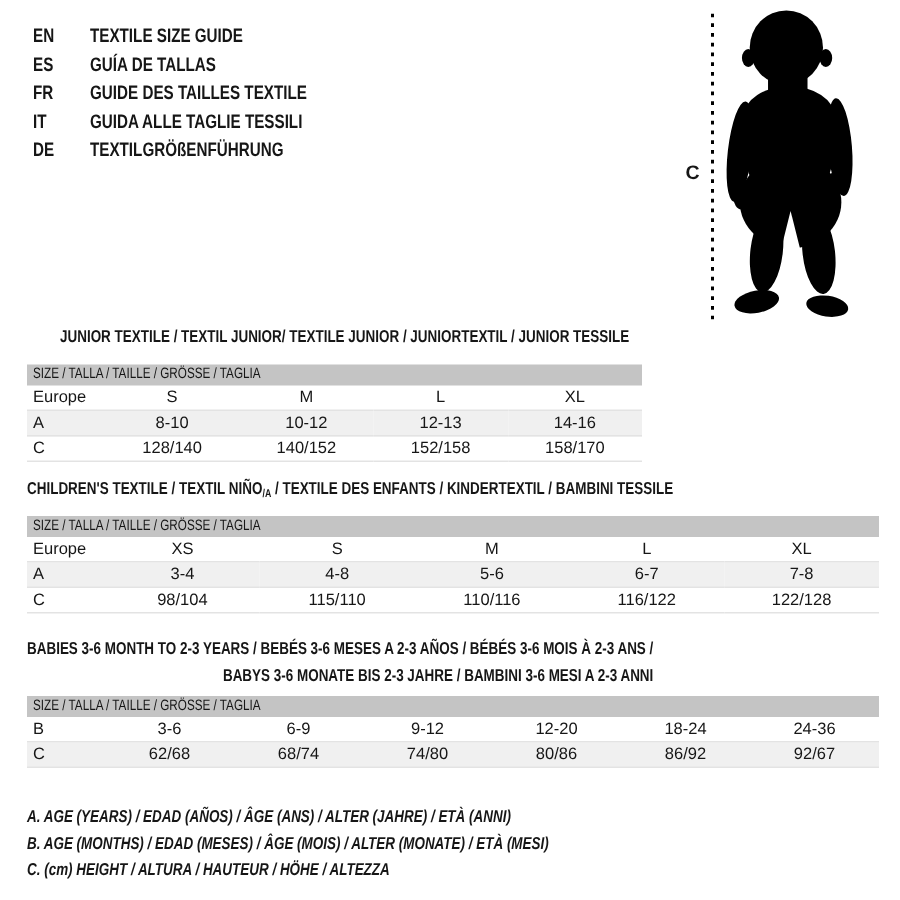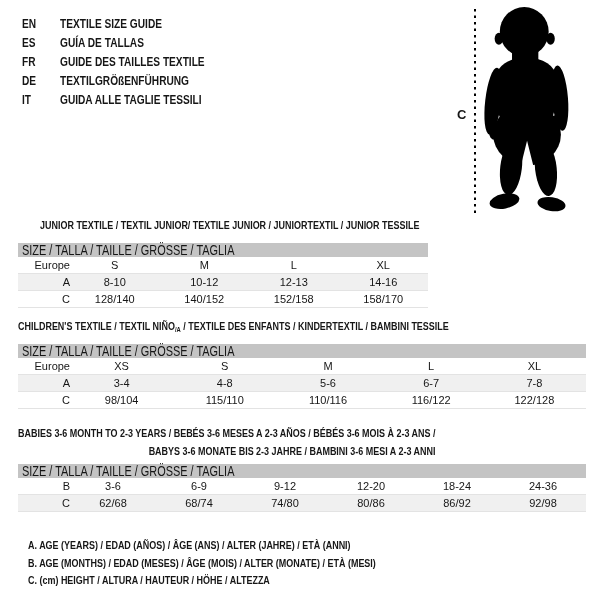--- a/index.html
+++ b/index.html
@@ -19,29 +19,29 @@
   .measure-line { position:absolute; left:473px; top:9px; }
   .measure-label { position:absolute; left:457px; top:107px; font-weight:bold; font-size:13px; }
   .silhouette { position:absolute; left:481px; top:6px; }
 
   
   .tbl-title { position:absolute; font-weight:bold; font-size:11.5px; line-height:14px; }
   .tbl-title.two-line { line-height:17.5px; }
   .sub { font-size:7.5px; vertical-align:-2px; }
   table.size-table { position:absolute; border-collapse:collapse; table-layout:fixed; font-size:11px; }
   table.size-table th.band {
-    background:#c4c4c4; height:14px; font-weight:normal; font-size:14px;
+    background:#c4c4c4; height:14px; font-weight:normal; font-size:10px;
     text-align:left; padding:0 0 0 4px; line-height:14px;
   }
   table.size-table td { height:16px; text-align:center; border-bottom:1px solid #e3e3e3; line-height:16px; }
-  table.size-table td.row-label { text-align:right; padding-left:4px; }
+  table.size-table td.row-label { text-align:left; padding-left:4px; }
   table.size-table tr.shaded { background:#f0f0f0; }
 
   
-  .notes { position:absolute; left:28px; top:537px; }
+  .notes { position:absolute; left:18px; top:537px;font-style:italic; }
   .note-line { height:17.5px; font-weight:bold; font-size:11.5px; line-height:17.5px; }
 </style>
 </head>
 <body>
 
 <div class="page">
 
   <div class="lang-list">
     <div class="lang-row">
       <div class="lang-code"><span class="cond">EN</span></div>
@@ -49,26 +49,26 @@
     </div>
     <div class="lang-row">
       <div class="lang-code"><span class="cond">ES</span></div>
       <div><span class="cond">GUÍA DE TALLAS</span></div>
     </div>
     <div class="lang-row">
       <div class="lang-code"><span class="cond">FR</span></div>
       <div><span class="cond">GUIDE DES TAILLES TEXTILE</span></div>
     </div>
     <div class="lang-row">
+      <div class="lang-code"><span class="cond">IT</span></div>
+      <div><span class="cond">GUIDA ALLE TAGLIE TESSILI</span></div>
+    </div>
+    <div class="lang-row">
       <div class="lang-code"><span class="cond">DE</span></div>
       <div><span class="cond">TEXTILGRÖßENFÜHRUNG</span></div>
-    </div>
-    <div class="lang-row">
-      <div class="lang-code"><span class="cond">IT</span></div>
-      <div><span class="cond">GUIDA ALLE TAGLIE TESSILI</span></div>
     </div>
   </div>
 
   <svg class="measure-line" width="4" height="204">
     <line x1="2" y1="0" x2="2" y2="204" stroke="#000" stroke-width="2" stroke-dasharray="2.5 4"></line>
   </svg>
   <div class="measure-label">C</div>
 
   <svg class="silhouette" width="94" height="208" viewBox="0 0 100 210" preserveAspectRatio="none">
     <g fill="#000000">
@@ -211,21 +211,21 @@
           <td>18-24</td>
           <td>24-36</td>
         </tr>
         <tr class="shaded">
           <td class="row-label">C</td>
           <td>62/68</td>
           <td>68/74</td>
           <td>74/80</td>
           <td>80/86</td>
           <td>86/92</td>
-          <td>92/98</td>
+          <td>92/67</td>
         </tr>
       </tbody>
   </table>
 
   <div class="notes">
     <div class="note-line"><span class="cond">A. AGE (YEARS) / EDAD (AÑOS) / ÂGE (ANS) / ALTER (JAHRE) / ETÀ (ANNI)</span></div>
     <div class="note-line"><span class="cond">B. AGE (MONTHS) / EDAD (MESES) / ÂGE (MOIS) / ALTER (MONATE) / ETÀ (MESI)</span></div>
     <div class="note-line"><span class="cond">C. (cm) HEIGHT / ALTURA / HAUTEUR / HÖHE / ALTEZZA</span></div>
   </div>
 

